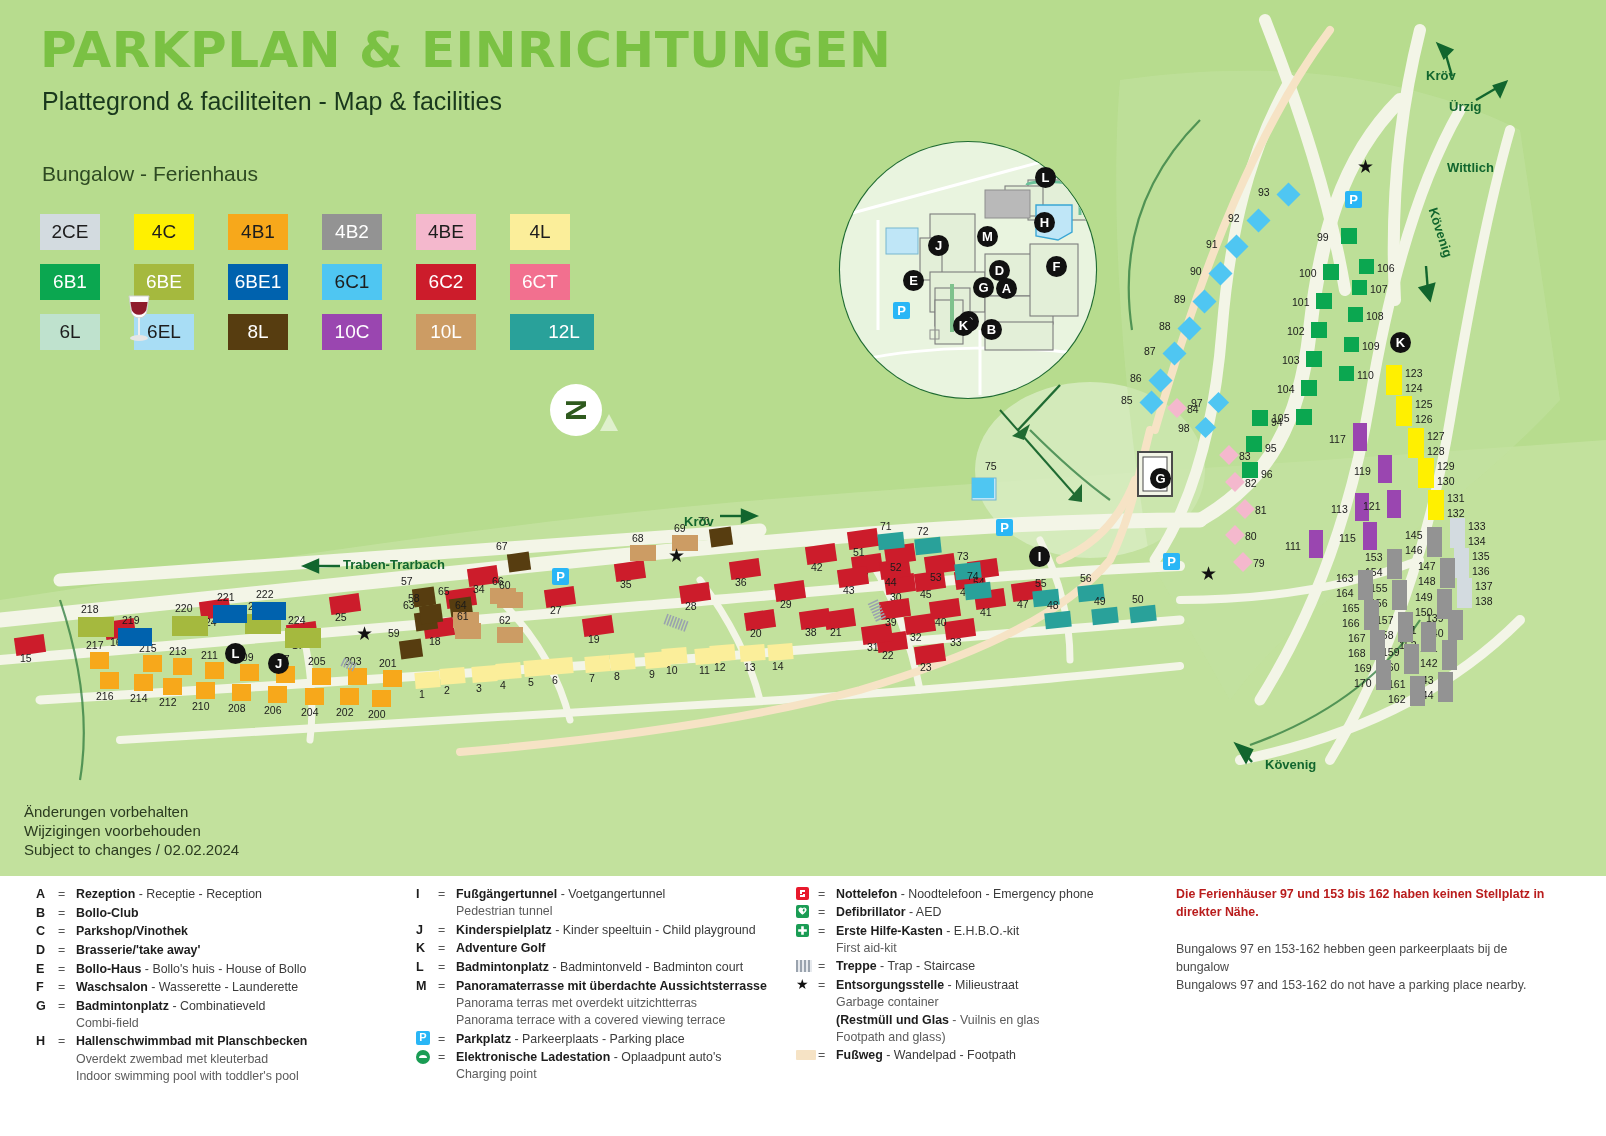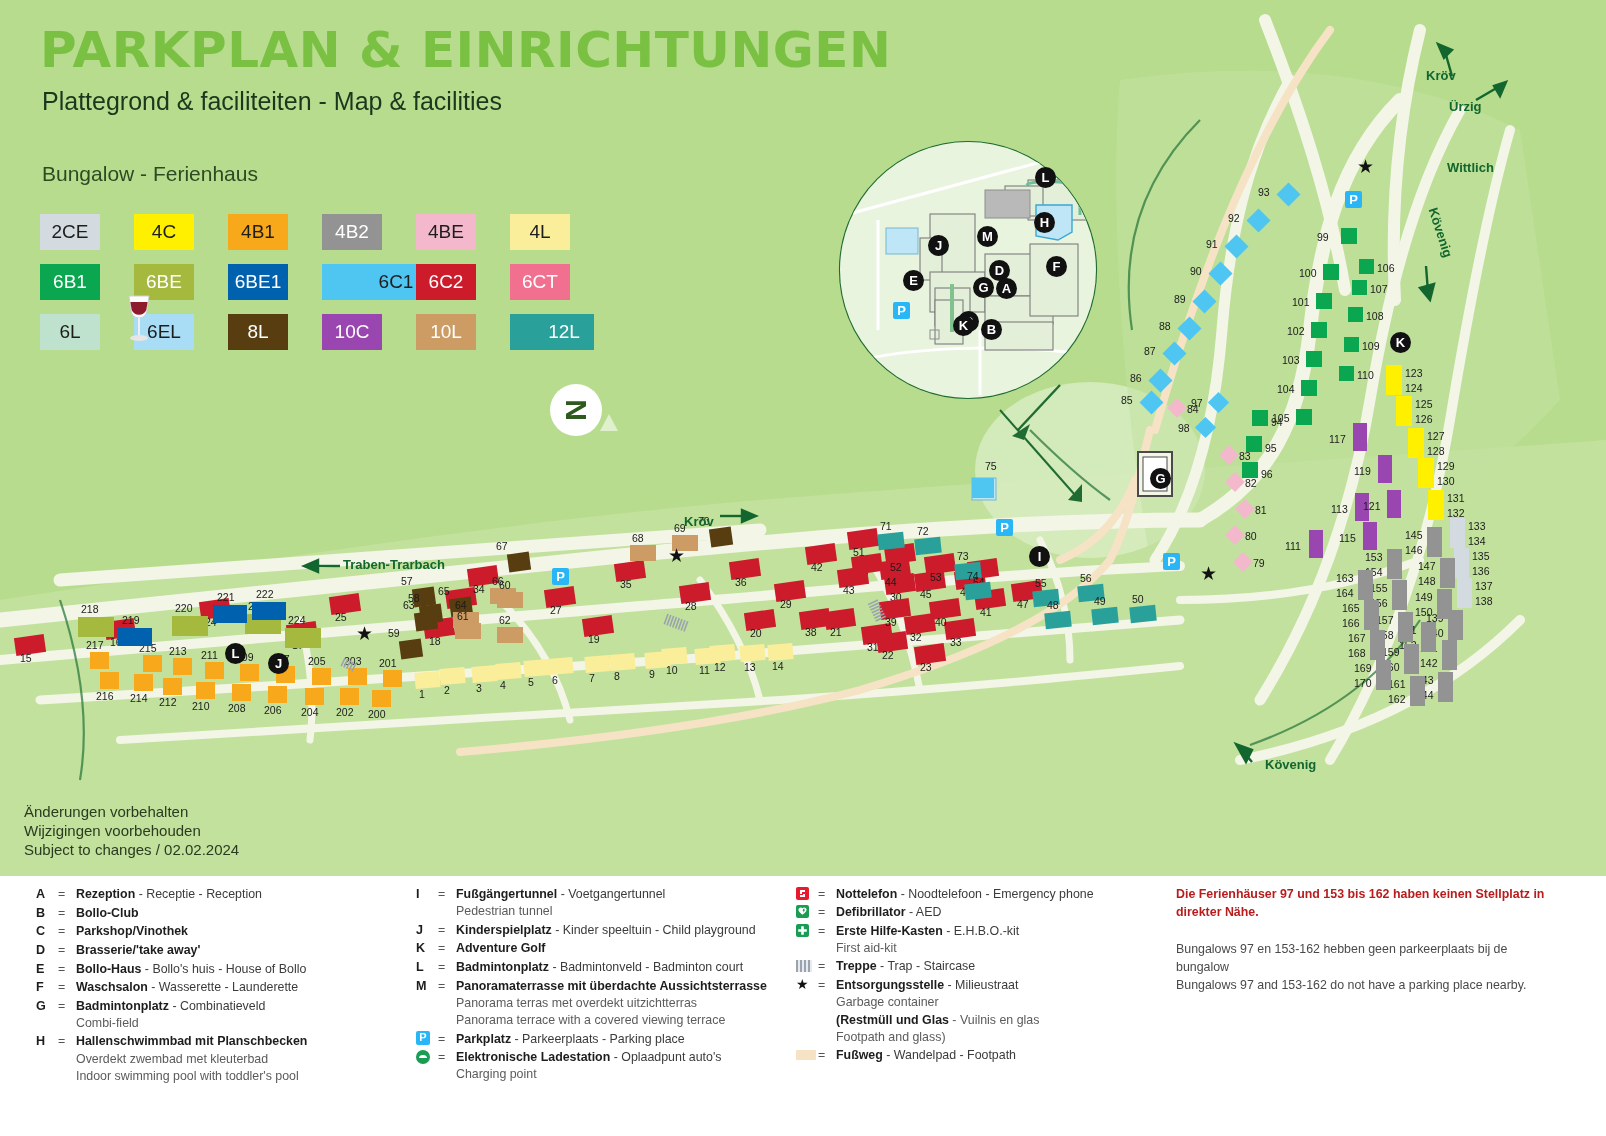--- a/index.html
+++ b/index.html
@@ -1031,21 +1031,21 @@
           </div>
           <div class="swatch" style="background: rgb(11, 167, 80); color: rgb(255, 255, 255);">
             <span>6B1</span>
           </div>
           <div class="swatch" style="background: rgb(165, 185, 62); color: rgb(255, 255, 255);">
             <span>6BE</span>
           </div>
           <div class="swatch" style="background: rgb(0, 98, 174); color: rgb(255, 255, 255);">
             <span>6BE1</span>
           </div>
-          <div class="swatch" style="background: rgb(79, 198, 242); color: rgb(29, 29, 29); padding-left: 44px;">
+          <div class="swatch" style="background: rgb(79, 198, 242); color: rgb(29, 29, 29);">
             <span>6C1</span>
           </div>
           <div class="swatch" style="background: rgb(204, 28, 43); color: rgb(255, 255, 255);">
             <span>6C2</span>
           </div>
           <div class="swatch" style="background: rgb(242, 112, 143); color: rgb(255, 255, 255);">
             <span>6CT</span>
           </div>
           <div class="swatch" style="background: rgb(191, 226, 206); color: rgb(29, 29, 29);">
             <span>6L</span>

